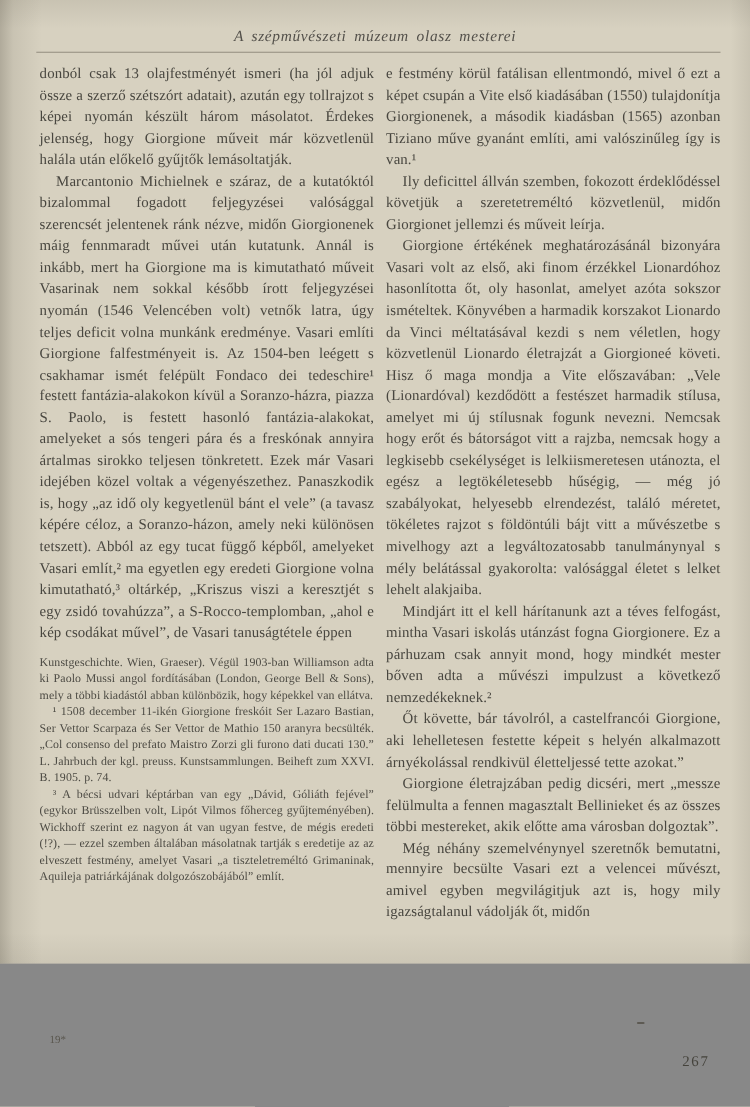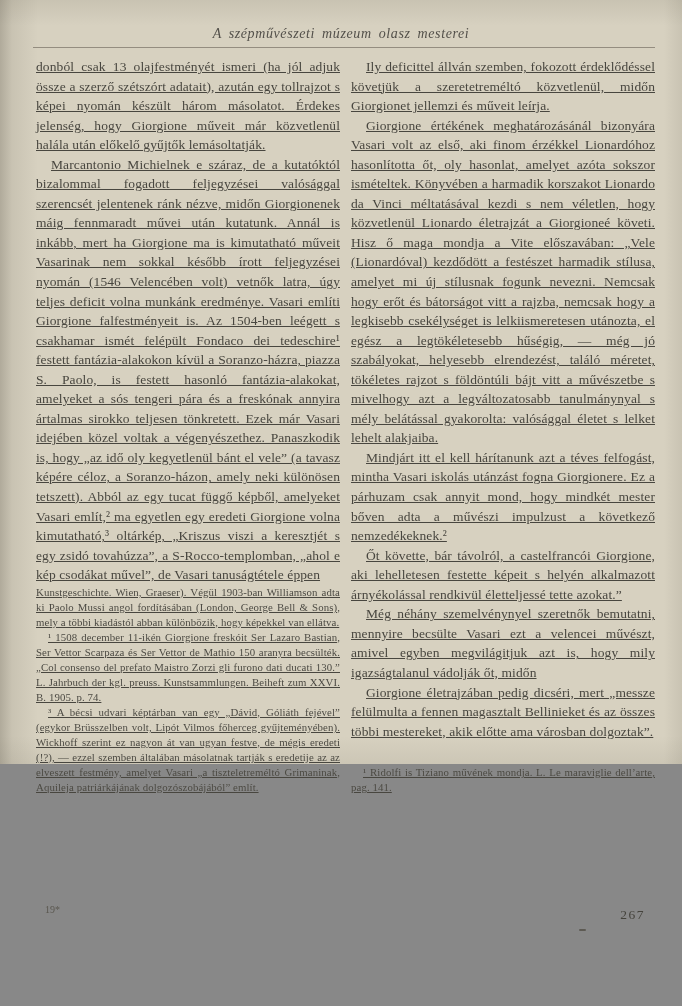--- a/index.html
+++ b/index.html
@@ -4,21 +4,21 @@
 <style>
   html, body { margin: 0; padding: 0; }
   body {
     width: 682px; height: 1006px;
     background: #888;
     font-family: "Liberation Serif", "DejaVu Serif", serif;
     overflow: hidden;
   }
   .page {
     position: relative;
-    width: 682px; height: 764px;
+    width: 682px; height: 876px;
     background:
       linear-gradient(90deg, rgba(75,70,58,0.28) 0px, rgba(75,70,58,0.10) 12px, rgba(75,70,58,0.0) 38px),
       linear-gradient(270deg, rgba(75,70,58,0.10) 0px, rgba(75,70,58,0.0) 18px),
       linear-gradient(180deg, rgba(75,70,58,0.10) 0px, rgba(75,70,58,0.0) 26px),
       linear-gradient(0deg, rgba(75,70,58,0.08) 0px, rgba(75,70,58,0.0) 28px),
       var(--paper, #d7d1c0);
     color: var(--ink, #48463f);
     box-sizing: border-box;
   }
   .running-head {
@@ -34,55 +34,54 @@
   .header-rule {
     height: 0;
     border-top: 1px solid rgba(92,86,74,0.55);
     margin: 6px 27px 0 33px;
   }
   .columns {
     display: flex;
     gap: 11px;
     margin-top: 9px;
     padding: 0 26px 0 36px;
-    text-decoration: underline;
   }
   .col { width: 304px; }
   p.body {
     margin: 0;
     font-size: 13.5px;
     line-height: 19.55px;
     text-align: justify;
     text-indent: 15px;
     letter-spacing: 0.1px;
     hyphens: auto;
   }
   p.no-indent { text-indent: 0; }
-  .footnotes { }
+  .footnotes { margin-top: 10px; }
   .footnotes-right { margin-top: 24px; }
   p.fn {
     margin: 0;
     font-size: 10.8px;
     line-height: 15px;
     text-align: justify;
     text-indent: 12px;
     letter-spacing: 0.1px;
     color: #4c4a43;
     hyphens: auto;
   }
   p.fn.no-indent { text-indent: 0; }
   .signature-mark {
     position: absolute;
-    left: 45px; top: 904px;
+    left: 45px; top: 940px;
     font-size: 10px;
     color: #5a574f;
   }
   .page-number {
     position: absolute;
-    right: 37px; top: 907px;
+    right: 37px; top: 957px;
     font-size: 13.5px;
     letter-spacing: 1.5px;
     color: #45433c;
   }
   .scan-artifact {
     position: absolute;
     right: 96px; top: 929px;
     width: 7px; height: 2px;
     background: rgba(70,66,56,0.65);
     border-radius: 1px;
@@ -102,28 +101,28 @@
       <p class="body no-indent">donból csak 13 olajfestményét ismeri (ha jól adjuk össze a szerző szétszórt adatait), azután egy tollrajzot s képei nyomán készült három másolatot. Érdekes jelenség, hogy Giorgione műveit már közvetlenül halála után előkelő gyűjtők lemásoltatják.</p>
       <p class="body">Marcantonio Michielnek e száraz, de a kutatóktól bizalommal fogadott feljegyzései valósággal szerencsét jelentenek ránk nézve, midőn Giorgionenek máig fennmaradt művei után kutatunk. Annál is inkább, mert ha Giorgione ma is kimutatható műveit Vasarinak nem sokkal később írott feljegyzései nyomán (1546 Velencében volt) vetnők latra, úgy teljes deficit volna munkánk eredménye. Vasari említi Giorgione falfestményeit is. Az 1504-ben leégett s csakhamar ismét felépült Fondaco dei tedeschire¹ festett fantázia-alakokon kívül a Soranzo-házra, piazza S. Paolo, is festett hasonló fantázia-alakokat, amelyeket a sós tengeri pára és a freskónak annyira ártalmas sirokko teljesen tönkretett. Ezek már Vasari idejében közel voltak a végenyészethez. Panaszkodik is, hogy „az idő oly kegyetlenül bánt el vele” (a tavasz képére céloz, a Soranzo-házon, amely neki különösen tetszett). Abból az egy tucat függő képből, amelyeket Vasari említ,² ma egyetlen egy eredeti Giorgione volna kimutatható,³ oltárkép, „Kriszus viszi a keresztjét s egy zsidó tovahúzza”, a S-Rocco-templomban, „ahol e kép csodákat művel”, de Vasari tanuságtétele éppen</p>
       <div class="footnotes">
         <p class="fn no-indent">Kunstgeschichte. Wien, Graeser). Végül 1903-ban Williamson adta ki Paolo Mussi angol fordításában (London, George Bell &amp; Sons), mely a többi kiadástól abban különbözik, hogy képekkel van ellátva.</p>
         <p class="fn">¹ 1508 december 11-ikén Giorgione freskóit Ser Lazaro Bastian, Ser Vettor Scarpaza és Ser Vettor de Mathio 150 aranyra becsülték. „Col consenso del prefato Maistro Zorzi gli furono dati ducati 130.” L. Jahrbuch der kgl. preuss. Kunstsammlungen. Beiheft zum XXVI. B. 1905. p. 74.</p>
         <p class="fn">³ A bécsi udvari képtárban van egy „Dávid, Góliáth fejével” (egykor Brüsszelben volt, Lipót Vilmos főherceg gyűjteményében). Wickhoff szerint ez nagyon át van ugyan festve, de mégis eredeti (!?), — ezzel szemben általában másolatnak tartják s eredetije az az elveszett festmény, amelyet Vasari „a tiszteletreméltó Grimaninak, Aquileja patriárkájának dolgozószobájából” említ.</p>
       </div>
     </div>
 
     <div class="col">
+      <p class="body no-indent">e festmény körül fatálisan ellentmondó, mivel ő ezt a képet csupán a Vite első kiadásában (1550) tulajdonítja Giorgionenek, a második kiadásban (1565) azonban Tiziano műve gyanánt említi, ami valószinűleg így is van.¹</p>
       <p class="body">Ily deficittel állván szemben, fokozott érdeklődéssel követjük a szeretetreméltó közvetlenül, midőn Giorgionet jellemzi és műveit leírja.</p>
       <p class="body">Giorgione értékének meghatározásánál bizonyára Vasari volt az első, aki finom érzékkel Lionardóhoz hasonlította őt, oly hasonlat, amelyet azóta sokszor ismételtek. Könyvében a harmadik korszakot Lionardo da Vinci méltatásával kezdi s nem véletlen, hogy közvetlenül Lionardo életrajzát a Giorgioneé követi. Hisz ő maga mondja a Vite előszavában: „Vele (Lionardóval) kezdődött a festészet harmadik stílusa, amelyet mi új stílusnak fogunk nevezni. Nemcsak hogy erőt és bátorságot vitt a rajzba, nemcsak hogy a legkisebb csekélységet is lelkiismeretesen utánozta, el egész a legtökéletesebb hűségig, — még jó szabályokat, helyesebb elrendezést, találó méretet, tökéletes rajzot s földöntúli bájt vitt a művészetbe s mivelhogy azt a legváltozatosabb tanulmánynyal s mély belátással gyakorolta: valósággal életet s lelket lehelt alakjaiba.</p>
       <p class="body">Mindjárt itt el kell hárítanunk azt a téves felfogást, mintha Vasari iskolás utánzást fogna Giorgionere. Ez a párhuzam csak annyit mond, hogy mindkét mester bőven adta a művészi impulzust a következő nemzedékeknek.²</p>
       <p class="body">Őt követte, bár távolról, a castelfrancói Giorgione, aki lehelletesen festette képeit s helyén alkalmazott árnyékolással rendkivül életteljessé tette azokat.”</p>
+      <p class="body">Giorgione életrajzában pedig dicséri, mert „messze felülmulta a fennen magasztalt Bellinieket és az összes többi mestereket, akik előtte ama városban dolgoztak”.</p>
       <p class="body">Még néhány szemelvénynyel szeretnők bemutatni, mennyire becsülte Vasari ezt a velencei művészt, amivel egyben megvilágitjuk azt is, hogy mily igazságtalanul vádolják őt, midőn</p>
-      <p class="body">Giorgione életrajzában pedig dicséri, mert „messze felülmulta a fennen magasztalt Bellinieket és az összes többi mestereket, akik előtte ama városban dolgoztak”.</p>
       <div class="footnotes footnotes-right">
-        <p class="fn">¹ Ridolfi is Tiziano művének mondja. L. Le maraviglie dell’arte, pag. 141.</p>
       </div>
     </div>
 
   </div>
 
   <div class="signature-mark">19*</div>
   <div class="scan-artifact"></div>
   <div class="page-number">267</div>
 
 </div>

